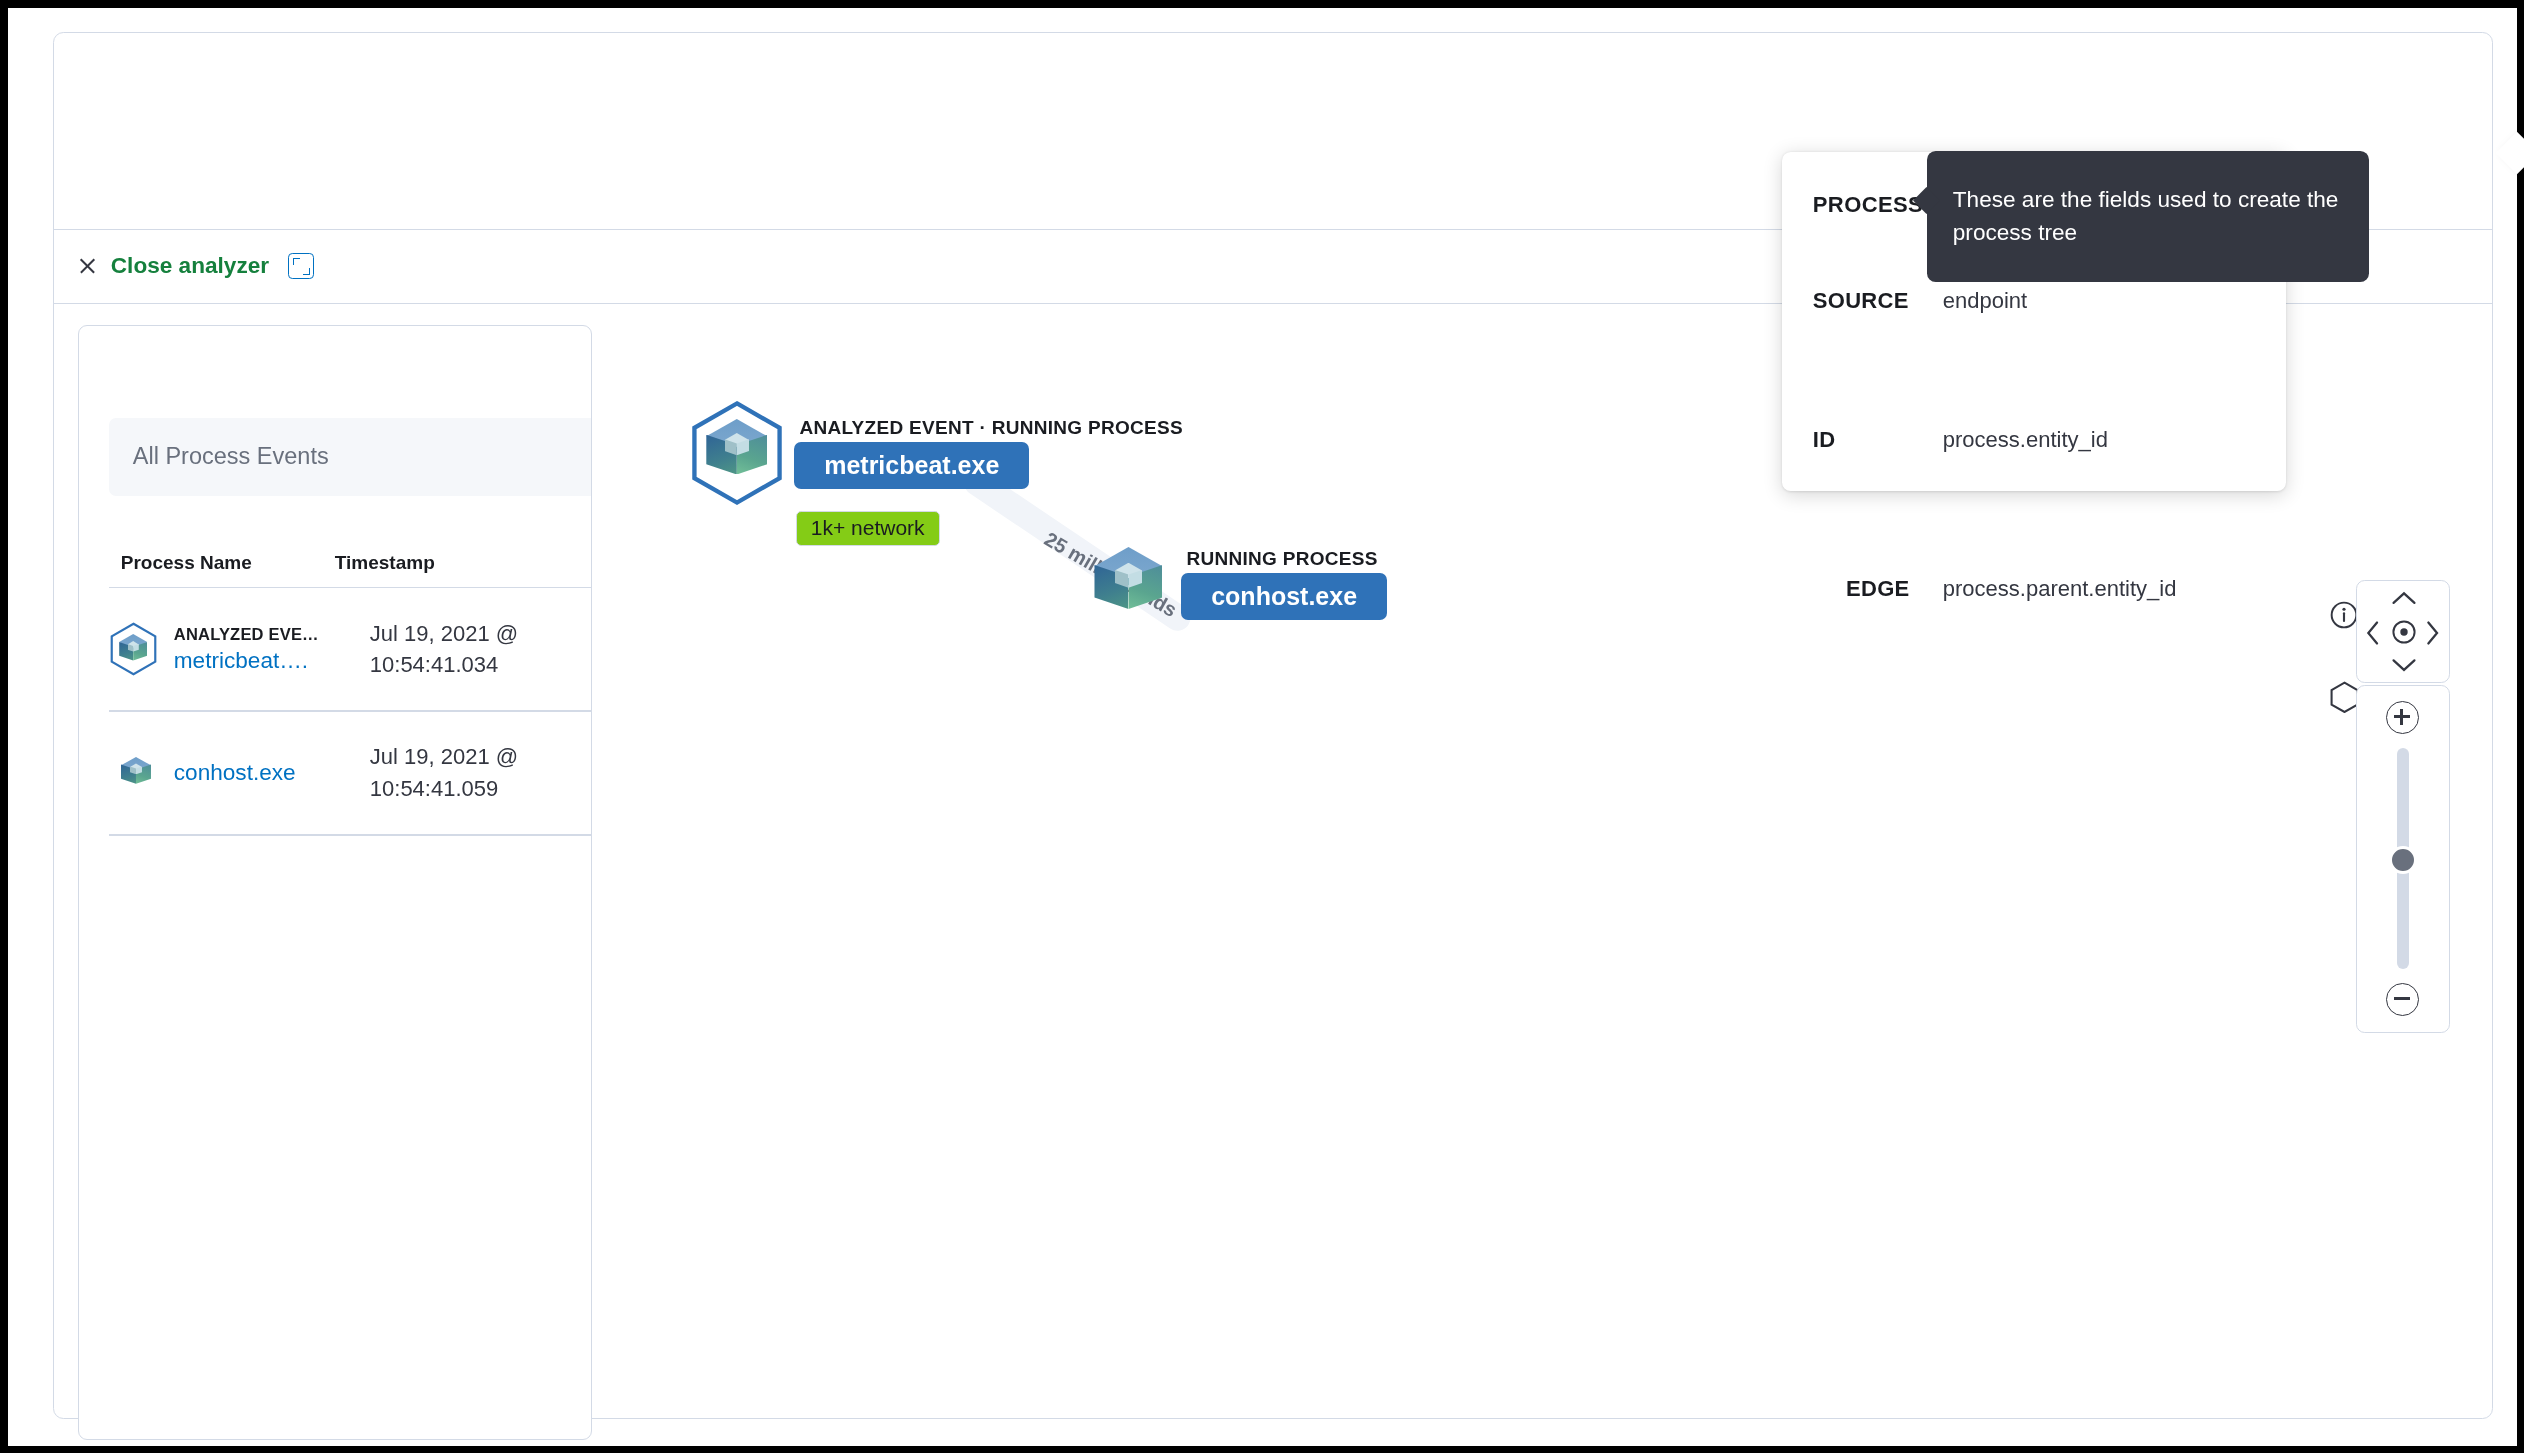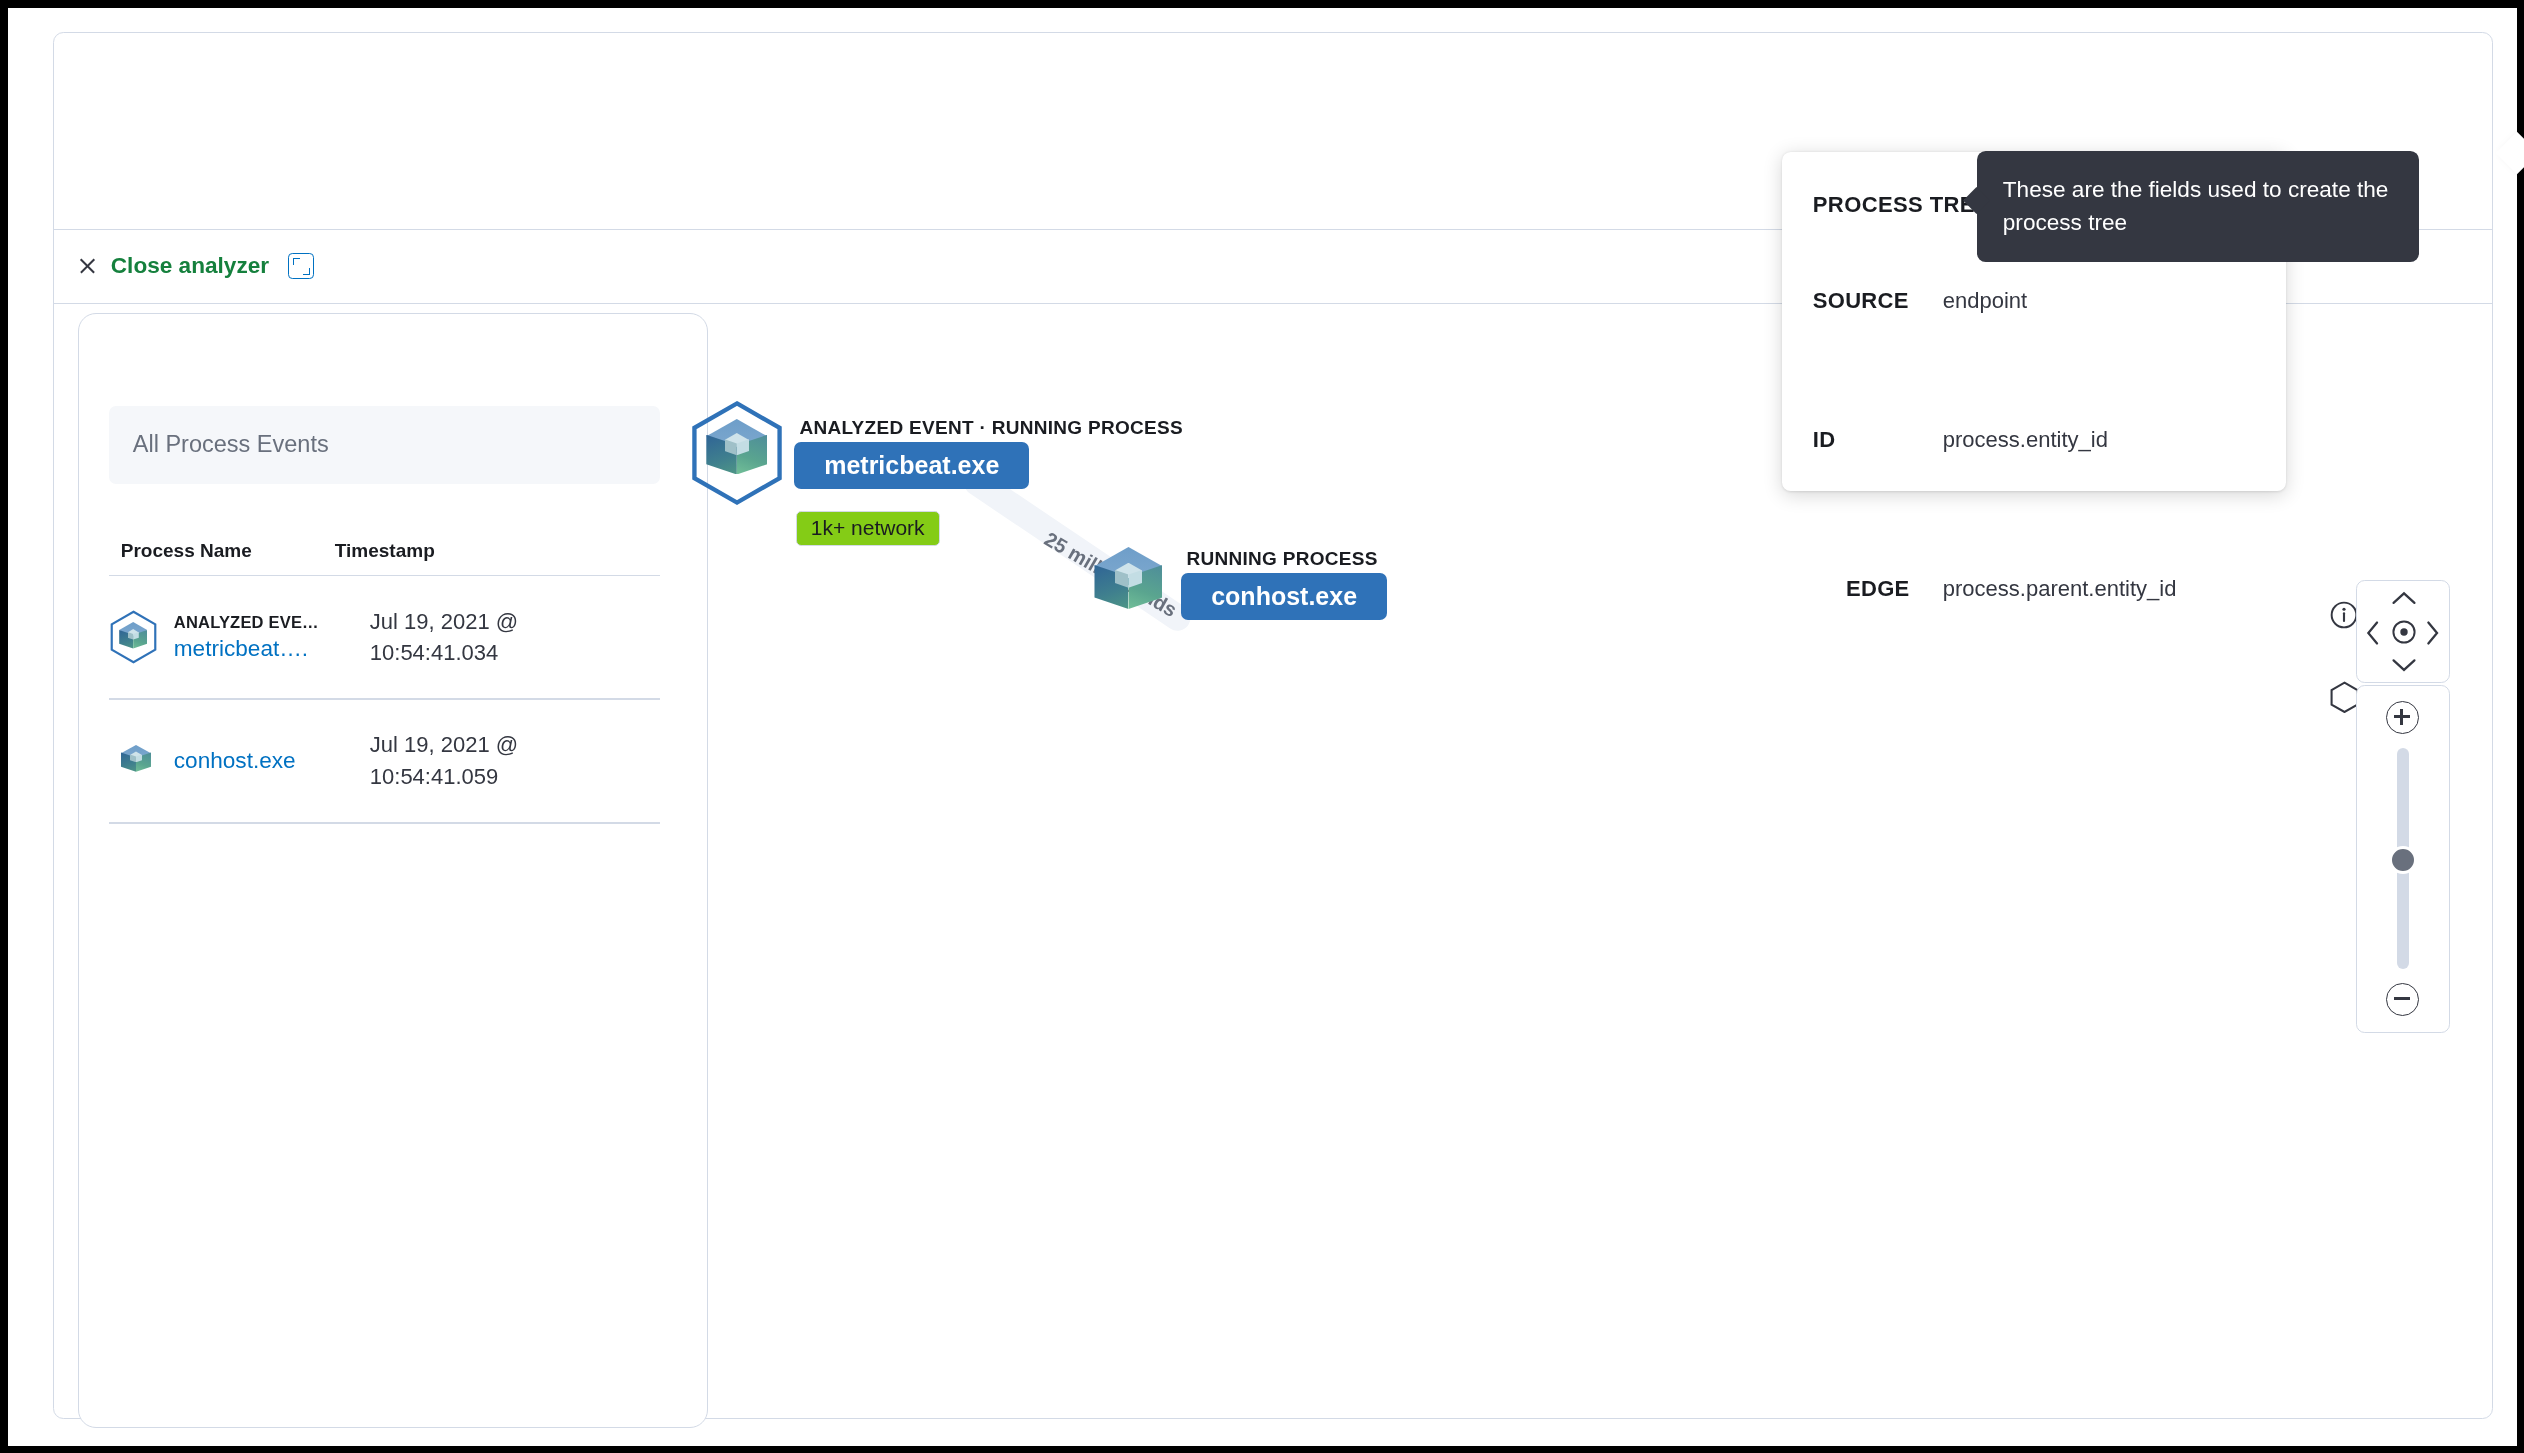--- a/index.html
+++ b/index.html
@@ -94,25 +94,25 @@
     position: absolute;
     width: 7px; height: 7px;
     border: 1.7px solid #0071c2;
   }
   #fullscreen-btn span.tl { left: 3.5px;  top: 3.5px;  border-right: none; border-bottom: none; }
   #fullscreen-btn span.br { right: 3.5px; bottom: 3.5px; border-left: none;  border-top: none;  }
 
   
   #left-panel {
     position: absolute;
-    left: 24px; top: 280px;
-    width: 630px; height: 1115px;
+    left: 24px; top: 292px;
+    width: 514px; height: 1115px;
     background: #ffffff;
     border: 1.7px solid #d3dae6;
-    border-radius: 18px;
+    border-radius: 9px;
     overflow: hidden;
   }
   #events-filter {
     position: absolute;
     left: 30px; top: 92px;
     width: 551px; height: 78px;
     background: #f5f7fa;
     border-radius: 7px;
     display: flex;
     align-items: center;
@@ -356,25 +356,25 @@
     font-size: 22px;
     color: #343741;
   }
   #pop-row-0 { top: 136px; }
   #pop-row-1 { top: 275px; }
   #pop-row-2 { top: 424px; text-align: center; }
 
   
   #tooltip {
     position: absolute;
-    left: 1969px; top: 143px;
+    left: 1919px; top: 143px;
     width: 442px;
     background: #343741;
     border-radius: 8.7px;
-    padding: 23px 26px;
+    padding: 33px 26px;
     color: #ffffff;
     font-size: 22.6px;
     line-height: 1.45;
     z-index: 60;
   }
   #tooltip::before {
     content: "";
     position: absolute;
     left: -9.6px; top: 40px;
     width: 19px; height: 19px;

